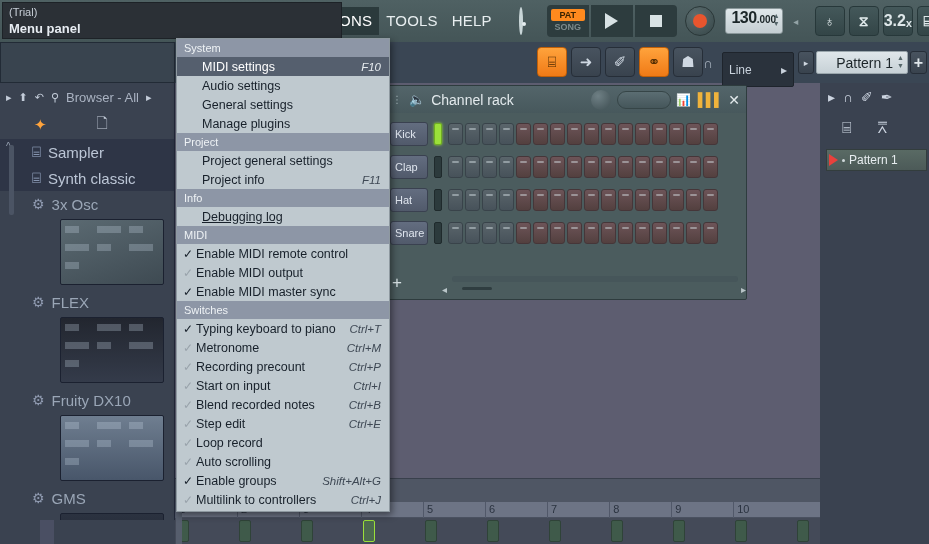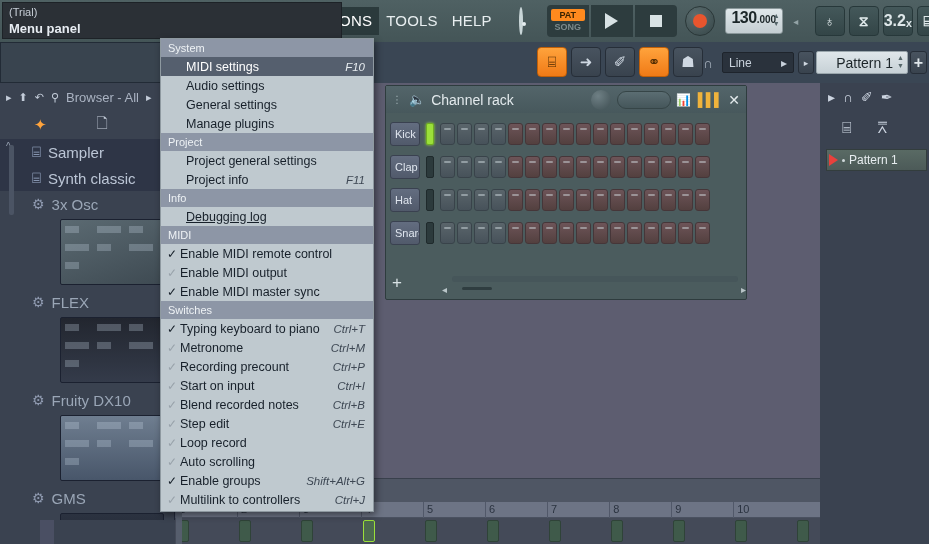--- a/index.html
+++ b/index.html
@@ -116,21 +116,21 @@
   .toolbtn {
     width: 30px; height: 30px; border-radius: 4px;
     background: linear-gradient(#48535f, #39434e);
     border: 1px solid #262e38;
     display: flex; align-items: center; justify-content: center;
   }
   .toolbtn.on { background: linear-gradient(#ffa33c, #f07a16); border-color:#c05f08; }
 
   .magnet { position: absolute; left: 703px; top: 13px; color:#aab4c0; font-size: 14px; }
   .snapsel {
-    position: absolute; left: 722px; top: 10px; width: 72px; height: 21px;
+    position: absolute; left: 722px; top: 10px; width: 72px; height: 35px;
     background: #2a323c; border: 1px solid #1e242c; border-radius: 2px;
     color: #c9d2dc; font-size: 12px; padding: 2px 6px; display:flex;
     align-items:center; justify-content:space-between;
   }
   .patarrow {
     position:absolute; left: 798px; top: 9px; width: 16px; height: 23px;
     background: linear-gradient(#48535f,#39434e); border:1px solid #262e38;
     border-radius:3px; display:flex; align-items:center; justify-content:center;
     color:#cfd7e0; font-size:9px;
   }
@@ -207,21 +207,21 @@
   .cr-pill { width:54px;height:18px;border-radius:9px;
     background:linear-gradient(#5b6d72,#45565a); border:1px solid #364547;
     color:#cdd8db; font-size:9px; display:flex;align-items:center;justify-content:center;}
   .cr-bars { color:#dbe5e8; font-size:12px; }
   .cr-orange { color:#f0b33c; font-size:13px; letter-spacing:-1px; }
   .cr-x { color:#e3eaec; font-size:14px; }
 
   .cr-body { position:relative; height:160px; padding:6px 0 0 4px; }
   .ch-row { display:flex; align-items:center; height:30px; margin-bottom:3px; }
   .ch-name {
-    width:30px; height:24px; border-radius:3px; margin-left:0px;
+    width:38px; height:24px; border-radius:3px; margin-left:0px;
     background:linear-gradient(#636d80,#515a6b); border:1px solid #3a4150;
     color:#dfe5ee; font-size:11px; display:flex; align-items:center;
     padding-left:4px; overflow:hidden; white-space:nowrap;
   }
   .ch-led {
     width:8px; height:22px; margin:0 6px; border-radius:2px;
     background:#2c3a3c; border:1px solid #1f2a2c;
   }
   .ch-led.on { background:#9be03a; border-color:#6fae21; box-shadow:0 0 3px #9be03a; }
   .steps { display:flex; gap:2px; }
@@ -302,21 +302,21 @@
     background:#565e6d;
   }
   .bottom-strip {
     position:absolute; left:0; top:520px; width:175px; height:24px;
     background:#3a4250;
   }
   .bs-block{position:absolute;left:40px;top:0;width:14px;height:24px;background:#4a4f63;}
 
   
   .dropdown {
-    position:absolute; left:160px; top:38px; width:214px;
+    position:absolute; left:176px; top:38px; width:214px;
     background:#bfc9cf; border:1px solid #8e99a0; z-index:50;
     box-shadow: 2px 3px 7px rgba(0,0,0,.45);
     padding-bottom:2px;
   }
   .dd-section {
     background:#8d96a6; color:#eef2f5; font-size:11px;
     padding:2px 7px; line-height:14px; font-weight:500;
   }
   .dd-item {
     display:flex; align-items:center; height:19px; padding:0 8px 0 6px;

